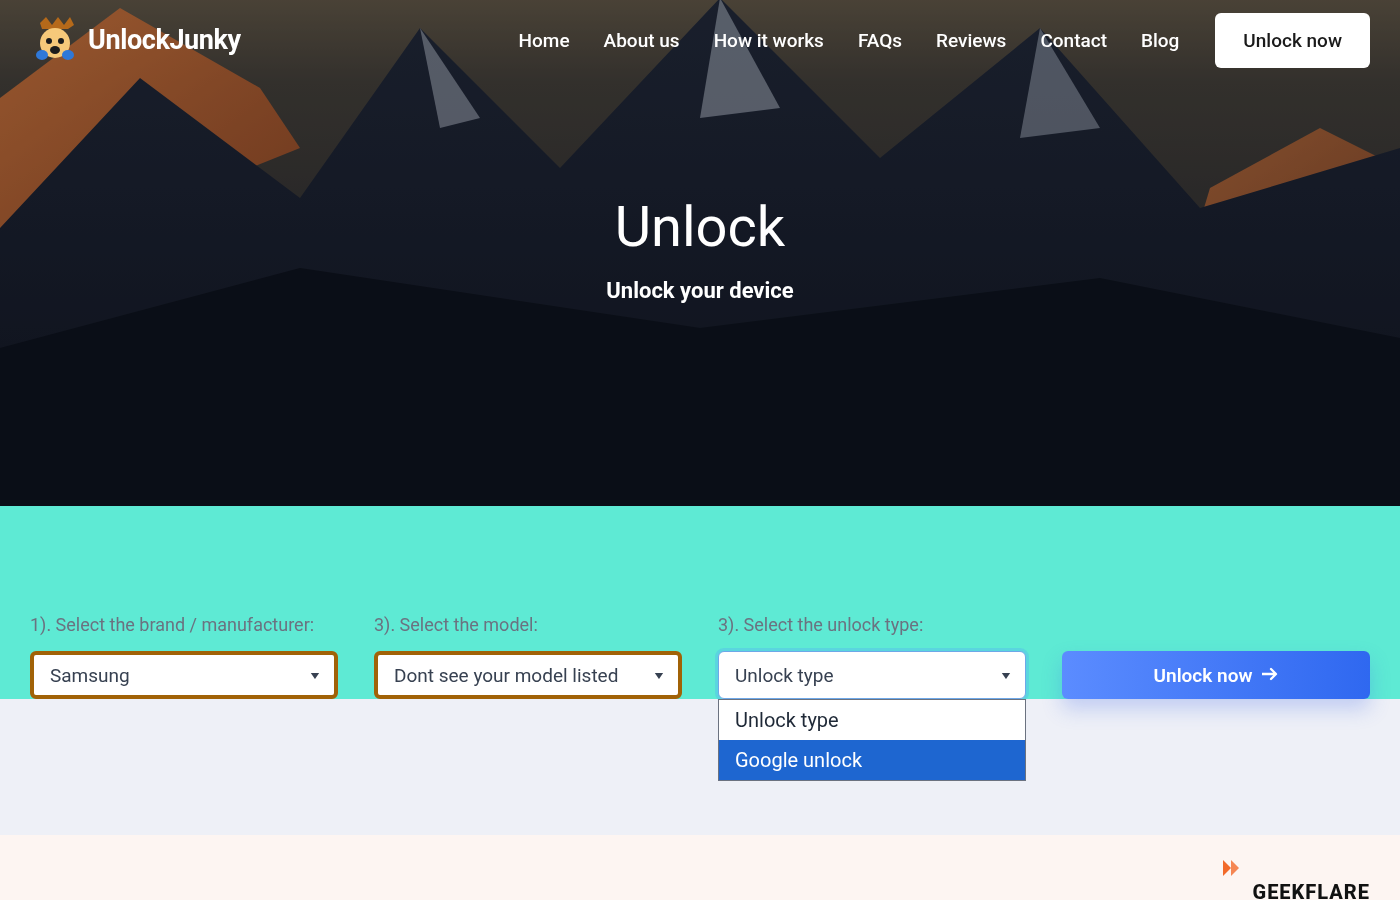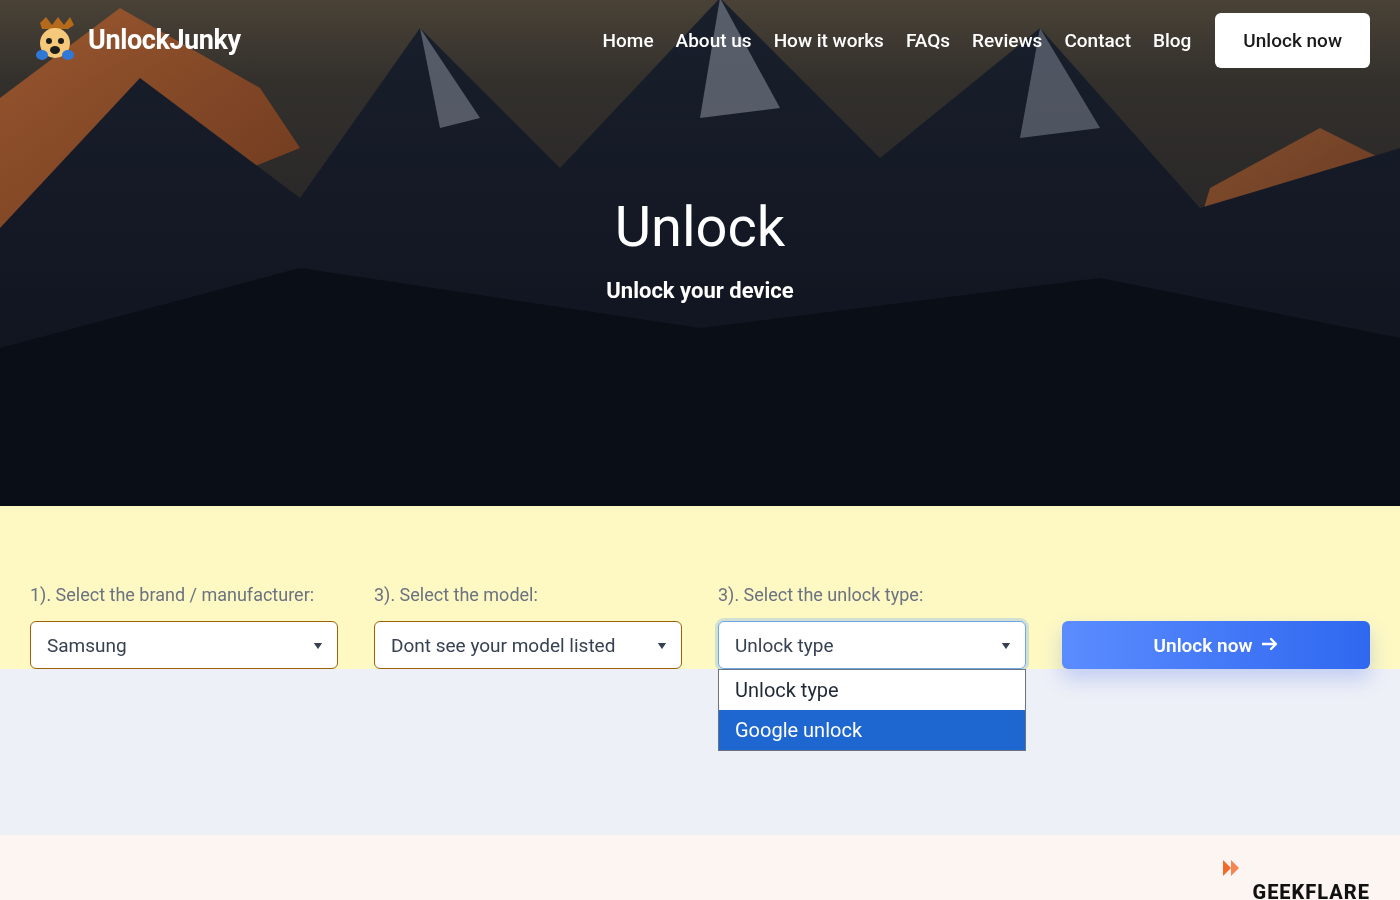--- a/index.html
+++ b/index.html
@@ -49,21 +49,21 @@
   .logo-text {
     color: #fff;
     font-size: 27px;
     font-weight: 700;
     letter-spacing: -0.4px;
   }
   .nav-links {
     margin-left: auto;
     display: flex;
     align-items: center;
-    gap: 22px;
+    gap: 34px;
     text-align: center;
   }
   .nav-link {
     color: #fff;
     font-size: 19px;
     font-weight: 500;
     cursor: pointer;
   }
   .nav-button {
     background: #fff;
@@ -90,22 +90,22 @@
     font-size: 56px;
     font-weight: 400;
   }
   .hero-subtitle {
     color: #fff;
     font-size: 22px;
     font-weight: 700;
     margin-top: 18px;
   }
   .form-section {
-    background: #fef9c3;
-    padding: 78px 30px 0 30px;
+    background: #5eead4;
+    padding: 108px 30px 0 30px;
   }
   .form-row {
     display: flex;
     gap: 36px;
     align-items: flex-end;
   }
   .form-group {
     flex: 1;
     position: relative;
   }
@@ -113,21 +113,21 @@
     color: #6b7280;
     font-size: 18px;
     font-weight: 400;
     margin-bottom: 16px;
     display: block;
   }
   .select-box {
     width: 100%;
     height: 48px;
     background: #fff;
-    border: 1px solid #a16207;
+    border: 4px solid #a16207;
     border-radius: 6px;
     padding: 0 16px;
     font-size: 19px;
     color: #374151;
     display: flex;
     align-items: center;
     justify-content: space-between;
     cursor: pointer;
   }
   .select-box.focused {

